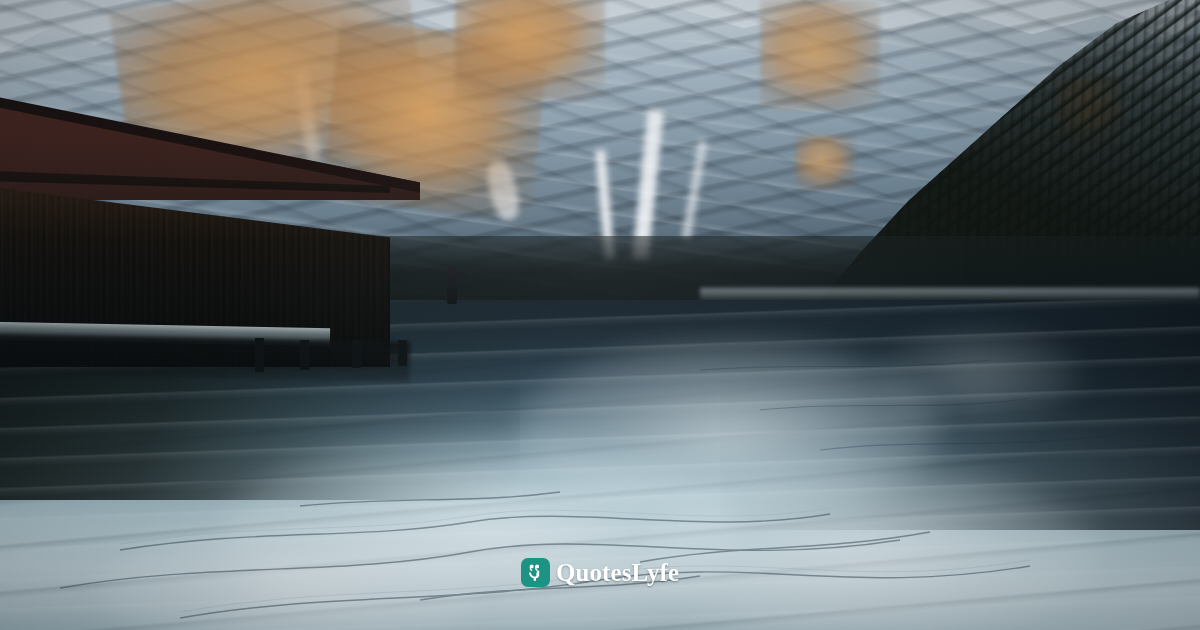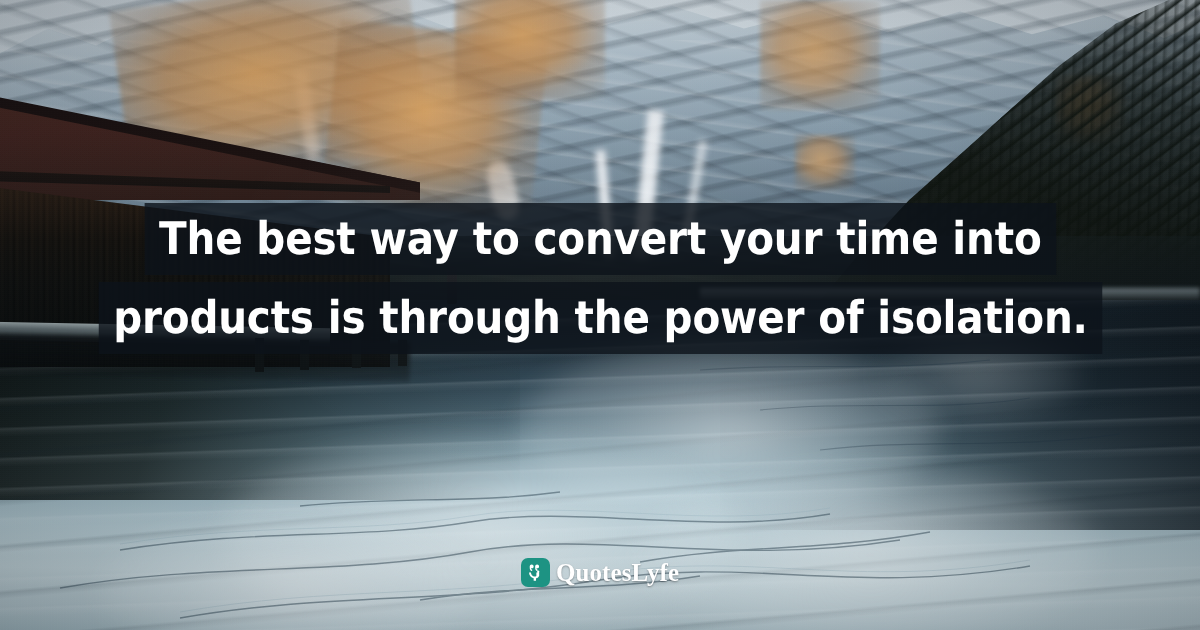--- a/index.html
+++ b/index.html
@@ -427,24 +427,20 @@
     <div class="piling" style="left:300px;top:340px;height:30px;"></div>
     <div class="piling" style="left:352px;top:340px;height:28px;"></div>
     <div class="piling" style="left:398px;top:340px;height:26px;"></div>
 
     <div class="person"></div>
 
     <div class="grade"></div>
     <div class="grain"></div>
   </div>
 
-  <div class="quote-block">
-    <span class="qline">The best way to convert your time into</span>
-    <span class="qline">products is through the power of isolation.</span>
-  </div>
 
   <div class="brand">
     <span class="brand-mark">
       <svg width="21" height="21" viewBox="0 0 24 24">
         <path d="M5.4 5.0 C5.4 3.7 6.4 2.8 7.6 2.8 C8.9 2.8 9.9 3.7 9.9 5.0
                  C9.9 6.3 8.9 7.2 7.6 7.2 C7.3 7.2 7.0 7.15 6.8 7.05
                  C7.0 8.0 7.6 8.7 8.5 9.1 L7.8 10.4
                  C6.3 9.8 5.4 8.4 5.4 6.5 Z" fill="#ffffff"></path>
         <path d="M11.6 5.0 C11.6 3.7 12.6 2.8 13.8 2.8 C15.1 2.8 16.1 3.7 16.1 5.0
                  C16.1 6.3 15.1 7.2 13.8 7.2 C13.5 7.2 13.2 7.15 13.0 7.05

